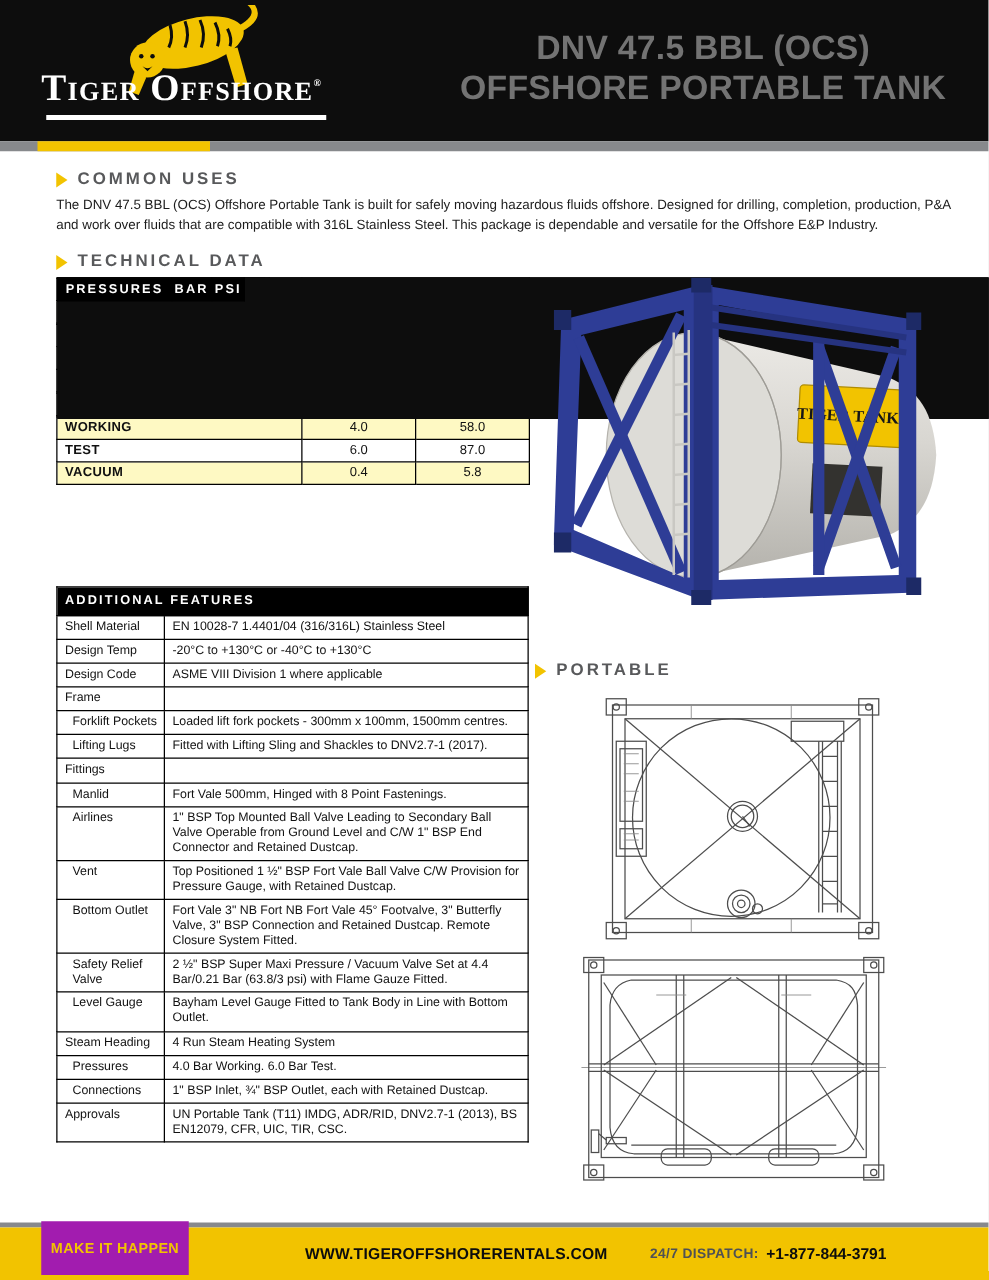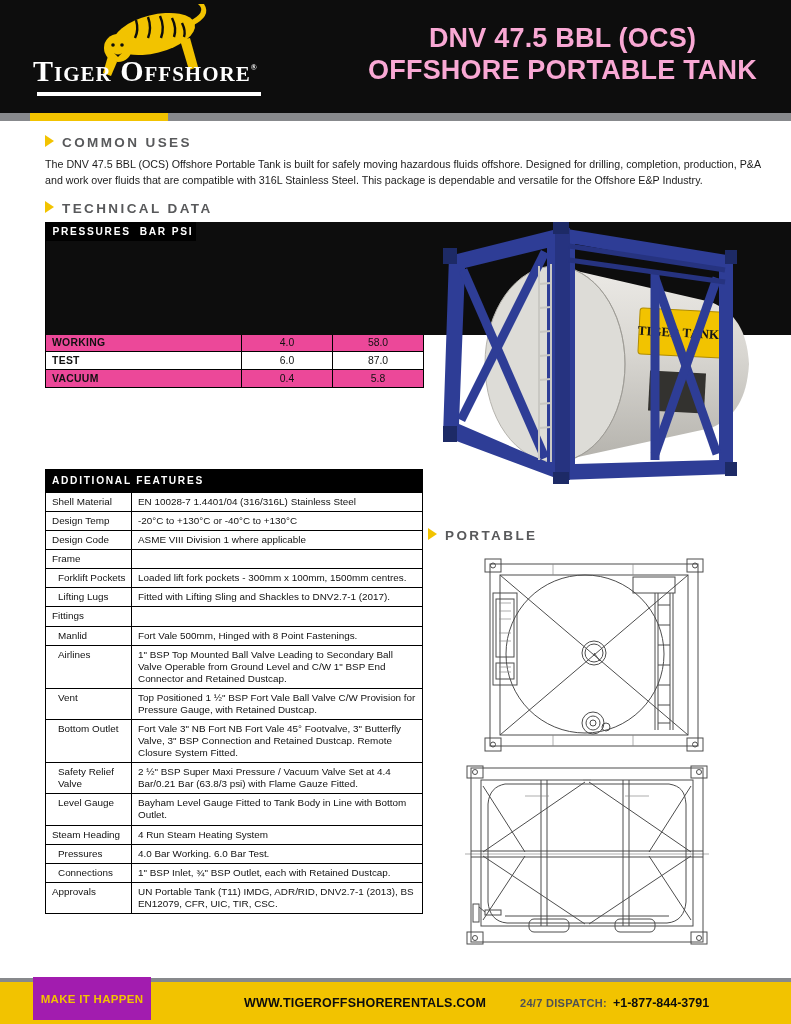--- a/index.html
+++ b/index.html
@@ -13,36 +13,36 @@
 
   .logo{position:absolute;left:33px;top:4px;width:235px;height:106px;}
   .logo-tiger{position:absolute;left:55px;top:0px;width:130px;height:72px;}
   .logo-text{position:absolute;left:0px;top:52px;width:232px;text-align:left;
              font-family:"Liberation Serif",serif;font-weight:bold;font-variant:small-caps;
              font-size:30px;color:#ffffff;letter-spacing:1px;line-height:1;}
   .logo-reg{font-size:8px;vertical-align:super;letter-spacing:0;}
   .logo-underline{position:absolute;left:4px;top:88px;width:224px;height:4px;background:#ffffff;}
 
   .title{position:absolute;left:350px;top:22px;width:425px;text-align:center;
-         color:#f9a8d4;font-weight:bold;font-size:27px;line-height:1.2;letter-spacing:0.2px;}
-
-  
-  .sechead{position:absolute;display:flex;align-items:flex-start;gap:8px;}
+         color:#737373;font-weight:bold;font-size:27px;line-height:1.2;letter-spacing:0.2px;}
+
+  
+  .sechead{position:absolute;display:flex;align-items:flex-end;gap:8px;}
   .tri{width:0;height:0;border-left:9px solid #f2c300;border-top:6px solid transparent;border-bottom:6px solid transparent;}
   .sechead .txt{font-weight:bold;font-size:13.5px;letter-spacing:2.4px;color:#58595b;}
 
   .intro{position:absolute;left:45px;top:156px;width:728px;font-size:10.7px;line-height:1.5;color:#1c1c1c;}
 
   
   table.spec{position:absolute;left:45px;top:222px;width:378px;border-collapse:collapse;table-layout:fixed;}
   table.spec td{border:1px solid #000;height:17px;font-size:10.4px;padding:0 6px;color:#111;vertical-align:middle;}
   table.spec td.lbl{font-weight:bold;letter-spacing:0.3px;}
   table.spec td.val{text-align:center;padding:0 2px;}
   table.spec tr.hdr td{background:#000;color:#fff;font-weight:bold;letter-spacing:1.7px;font-size:10.2px;}
-  table.spec tr.gray td{background:#ec4899;}
+  table.spec tr.gray td{background:#fef9c3;}
   table.spec tr.hdr td{background:#000 !important;}
 
   
   table.feat{position:absolute;left:45px;top:469px;width:378px;border-collapse:collapse;table-layout:fixed;}
   table.feat td{border:1px solid #000;font-size:9.9px;padding:3px 5px 3px 6px;vertical-align:top;line-height:1.22;color:#111;}
   table.feat tr.fhdr td{background:#000;color:#fff;font-weight:bold;letter-spacing:1.7px;font-size:10.2px;height:16px;vertical-align:middle;}
   table.feat td.flbl{width:86px;}
   table.feat tr.bold td.flbl{font-weight:normal;}
   table.feat tr.indent td.flbl{padding-left:12px;}
 

